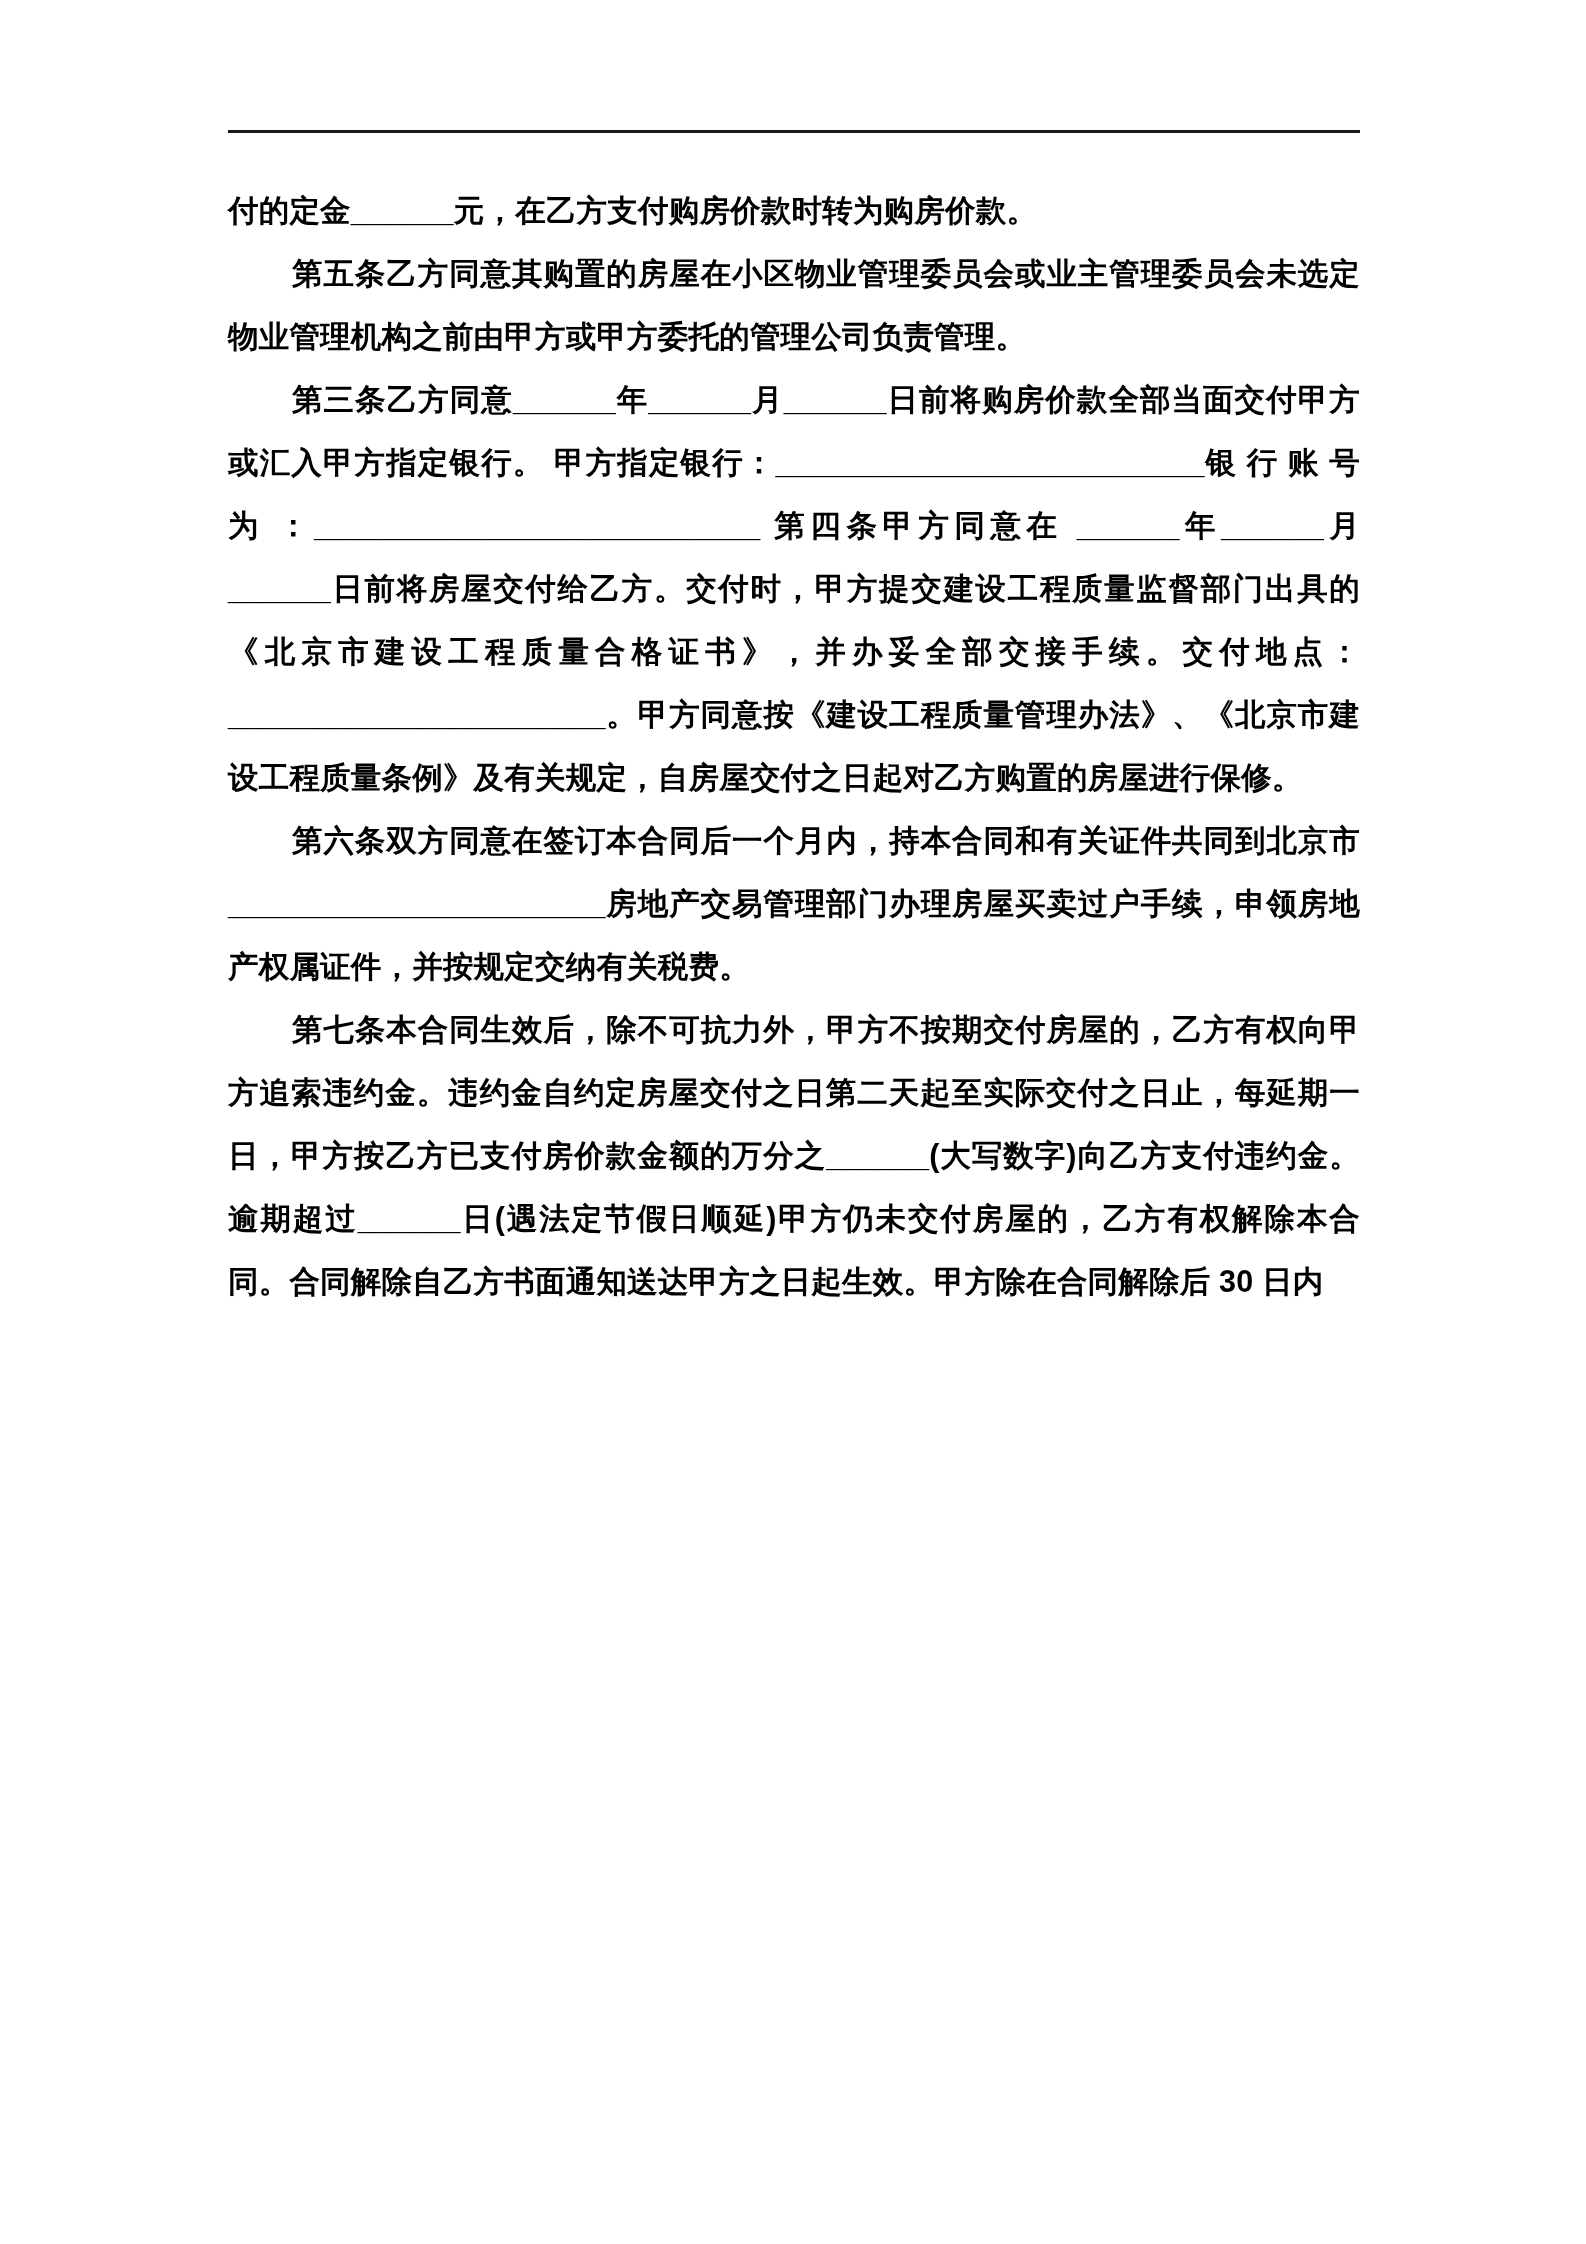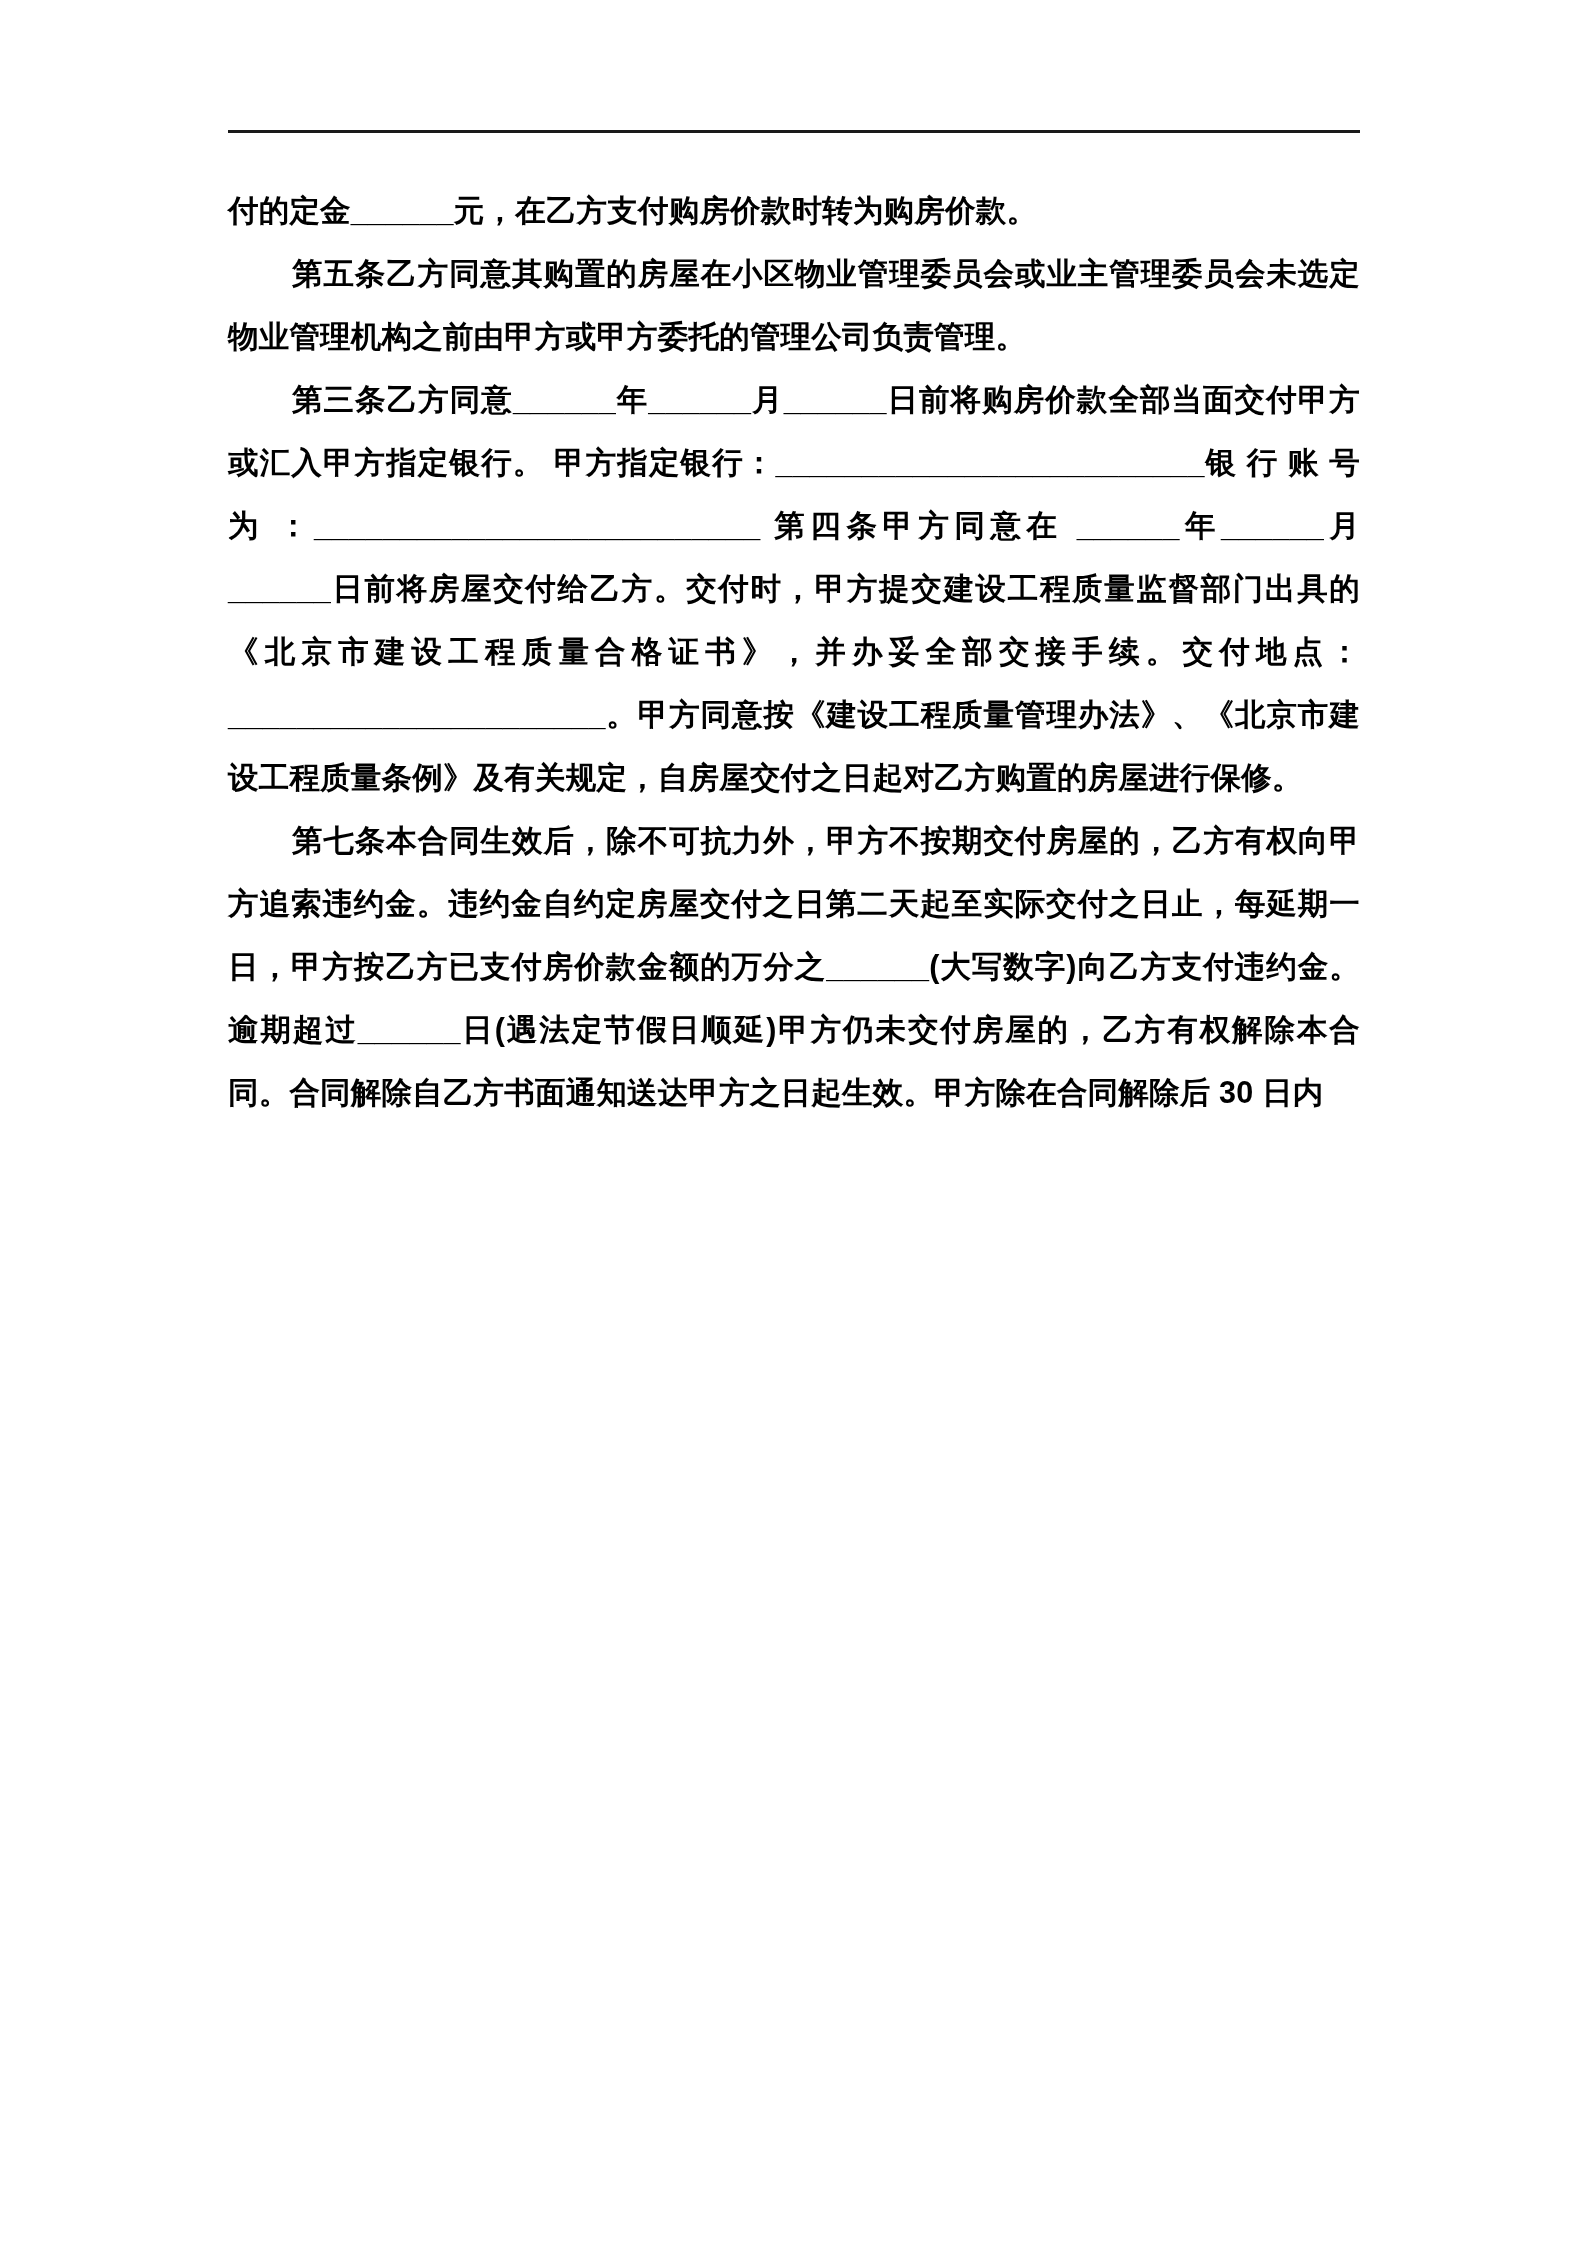--- a/index.html
+++ b/index.html
@@ -66,20 +66,21 @@
 <div class="page">
 
   <div class="content">
 
     <div class="top-rule"></div>
 
     <div class="doc-body">
       <p class="para">付的定金______元，在乙方支付购房价款时转为购房价款。</p>
       <p class="para indent">第五条乙方同意其购置的房屋在小区物业管理委员会或业主管理委员会未选定物业管理机构之前由甲方或甲方委托的管理公司负责管理。</p>
       <p class="para indent">第三条乙方同意______年______月______日前将购房价款全部当面交付甲方或汇入甲方指定银行。 甲方指定银行：_________________________银 行 账 号 为 ：__________________________ 第四条甲方同意在 ______年______月______日前将房屋交付给乙方。交付时，甲方提交建设工程质量监督部门出具的《北京市建设工程质量合格证书》，并办妥全部交接手续。交付地点：______________________。甲方同意按《建设工程质量管理办法》、《北京市建设工程质量条例》及有关规定，自房屋交付之日起对乙方购置的房屋进行保修。</p>
+      <p class="para indent">第六条双方同意在签订本合同后一个月内，持本合同和有关证件共同到北京市______________________房地产交易管理部门办理房屋买卖过户手续，申领房地产权属证件，并按规定交纳有关税费。</p>
       <p class="para indent">第七条本合同生效后，除不可抗力外，甲方不按期交付房屋的，乙方有权向甲方追索违约金。违约金自约定房屋交付之日第二天起至实际交付之日止，每延期一日，甲方按乙方已支付房价款金额的万分之______(大写数字)向乙方支付违约金。逾期超过______日(遇法定节假日顺延)甲方仍未交付房屋的，乙方有权解除本合同。合同解除自乙方书面通知送达甲方之日起生效。甲方除在合同解除后 30 日内</p>
     </div>
 
   </div>
 
   <div class="footer">
     <span>第</span><span class="num">2</span><span>页 共</span><span class="num">4</span><span>页</span>
   </div>
 
 </div>

